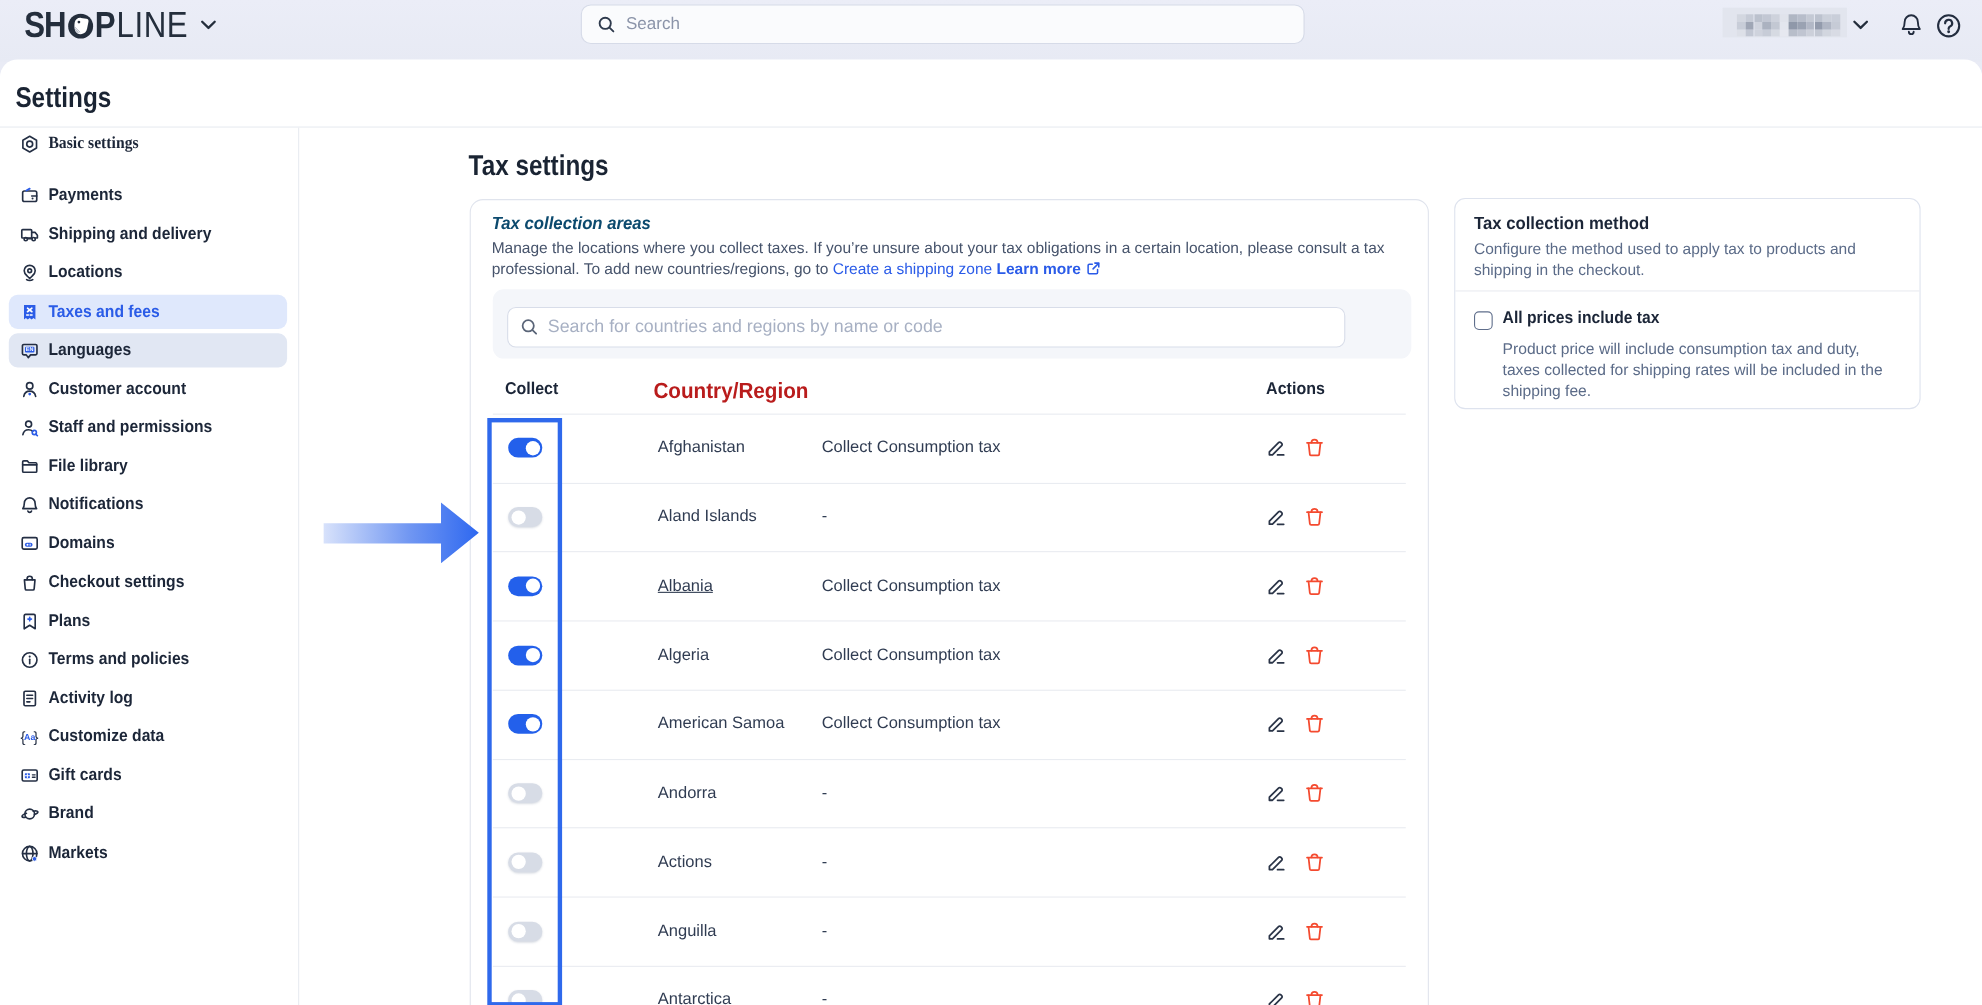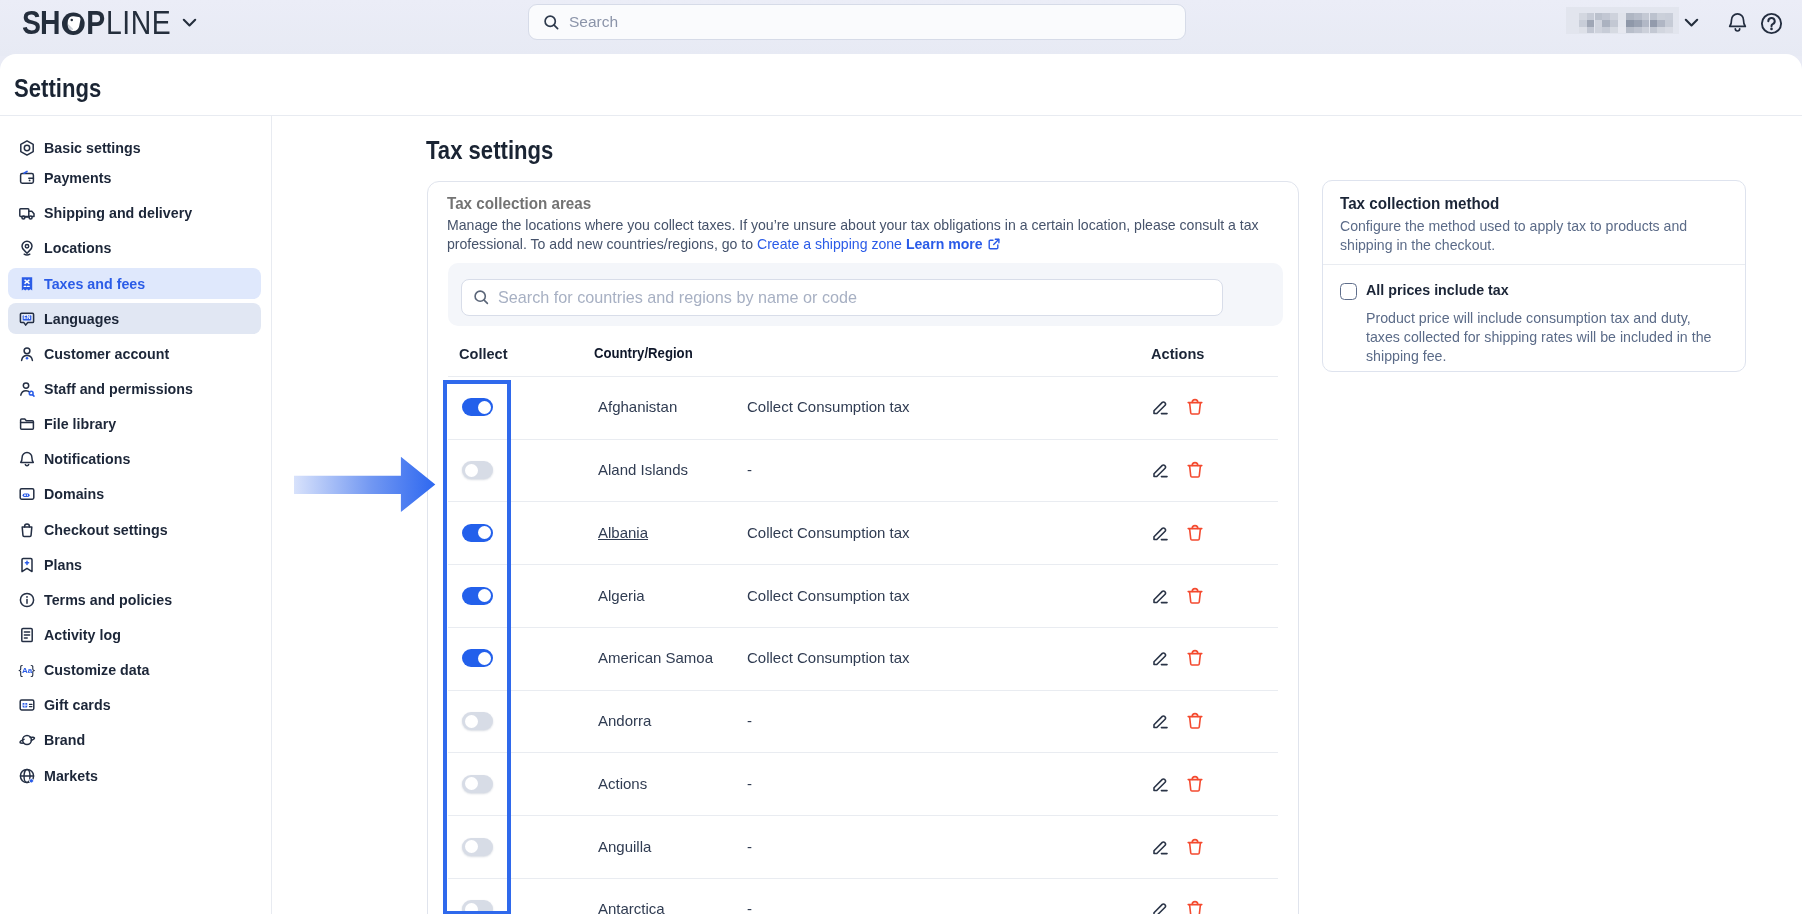--- a/index.html
+++ b/index.html
@@ -95,21 +95,21 @@
   </svg>
 
 <div class="panel"></div>
 
 <div style="position:absolute;left:14px;top:72.6px;font-size:26px;font-weight:bold;color:#1A2433;transform:scaleX(0.85);transform-origin:left top;">Settings</div>
 <div style="position:absolute;left:0;top:115px;width:1802px;height:1px;background:#E8EBF1;"></div>
 <div style="position:absolute;left:271px;top:116px;width:1px;height:798px;background:#E8EBF1;"></div>
 
 <div style="position:absolute;left:8px;top:267.9px;width:253px;height:31px;border-radius:8px;background:#DFE8FC;"></div>
 <div style="position:absolute;left:8px;top:303.0px;width:253px;height:31px;border-radius:8px;background:#E1E7F3;"></div>
-<div class="nav" style="top:130px;">
+<div class="nav" style="top:113px;font-family:Liberation Serif, serif;">
     <svg width="18" height="18" viewBox="0 0 18 18">
       <path fill="none" stroke="#242F44" stroke-width="1.5" stroke-linecap="round" stroke-linejoin="round" d="M9 1.9 15.2 5.45 v7.1 L9 16.1 2.8 12.55 v-7.1 Z"></path>
       <circle fill="none" stroke="#242F44" stroke-width="1.5" stroke-linecap="round" stroke-linejoin="round" cx="9" cy="9" r="2.7"></circle>
     </svg>
     <span style="color:#1C2638;">Basic settings</span>
   </div>
 <div class="nav" style="top:160.6px;">
     <svg width="18" height="18" viewBox="0 0 18 18">
       <rect fill="none" stroke="#242F44" stroke-width="1.5" stroke-linecap="round" stroke-linejoin="round" x="2.6" y="4.6" width="12.8" height="9.6" rx="1.6"></rect>
       <path fill="none" stroke="#242F44" stroke-width="1.5" stroke-linecap="round" stroke-linejoin="round" d="M10.8 9.2 h4.6"></path>
@@ -251,40 +251,40 @@
       <ellipse fill="none" stroke="#242F44" stroke-width="1.5" stroke-linecap="round" stroke-linejoin="round" cx="9" cy="9" rx="3" ry="6.6"></ellipse>
       <path fill="none" stroke="#242F44" stroke-width="1.5" stroke-linecap="round" stroke-linejoin="round" d="M2.6 9 h12.8"></path>
       <circle cx="13.4" cy="13.8" r="2.1" fill="#2B5CE7" stroke="#fff" stroke-width="0.8"></circle>
     </svg>
     <span style="color:#1C2638;">Markets</span>
   </div>
 
 <div style="position:absolute;left:426px;top:134.6px;font-size:26px;font-weight:bold;color:#1A2433;transform:scaleX(0.85);transform-origin:left top;">Tax settings</div>
 
 <div style="position:absolute;left:427px;top:181px;width:872px;height:780px;border:1px solid #E0E4ED;border-radius:12px;background:#fff;"></div>
-<div style="position:absolute;left:447px;top:195px;font-size:16px;font-weight:bold;color:#737373;"><span class="sx95">Tax collection areas</span></div>
+<div style="position:absolute;left:447px;top:195px;font-size:16px;font-weight:bold;color:#0c4a6e;font-style:italic;"><span class="sx95">Tax collection areas</span></div>
 <div style="position:absolute;left:447px;top:215.8px;width:830px;font-size:14.1px;line-height:19.3px;color:#46536B;">Manage the locations where you collect taxes. If you’re unsure about your tax obligations in a certain location, please consult a tax<br>professional. To add new countries/regions, go to <span style="color:#2A5BE8;">Create a shipping zone</span> <span style="color:#2A5BE8;font-weight:bold;">Learn more</span>&nbsp;<svg width="14" height="14" viewBox="0 0 14 14" style="vertical-align:-2px;">
       <g fill="none" stroke="#2A5BE8" stroke-width="1.4" stroke-linecap="round" stroke-linejoin="round">
         <path d="M6 3.2 H3.3 a1.1 1.1 0 0 0-1.1 1.1 v6.4 a1.1 1.1 0 0 0 1.1 1.1 h6.4 a1.1 1.1 0 0 0 1.1-1.1 V8"></path>
         <path d="M8.3 2.2 h3.6 v3.6"></path>
         <path d="M11.6 2.5 6.7 7.4"></path>
       </g>
     </svg></div>
 
 <div style="position:absolute;left:448px;top:263px;width:835px;height:63px;background:#F4F6FA;border-radius:10px;"></div>
 <div style="position:absolute;left:461px;top:279px;width:762px;height:37px;background:#fff;border:1px solid #D8DDE9;border-radius:8px;display:flex;align-items:center;padding-left:11px;gap:8px;">
   <svg width="17" height="17" viewBox="0 0 17 17">
       <circle cx="7.2" cy="7.2" r="5.1" fill="none" stroke="#5A6578" stroke-width="1.6"></circle>
       <path d="M11.1 11.1 14.4 14.4" stroke="#5A6578" stroke-width="1.6" stroke-linecap="round"></path>
     </svg>
   <span style="font-size:16.2px;color:#A7B0C3;">Search for countries and regions by name or code</span>
 </div>
 
 <div style="position:absolute;left:459px;top:344.8px;font-size:15.5px;font-weight:bold;color:#1B2537;"><span class="sx94">Collect</span></div>
-<div style="position:absolute;left:594px;top:344.8px;font-size:14px;font-weight:bold;color:#0f172a;"><span class="sx94">Country/Region</span></div>
+<div style="position:absolute;left:594px;top:344.8px;font-size:20px;font-weight:bold;color:#b91c1c;"><span class="sx94">Country/Region</span></div>
 <div style="position:absolute;left:1151px;top:344.8px;font-size:15.5px;font-weight:bold;color:#1B2537;"><span class="sx94">Actions</span></div>
 <div style="position:absolute;left:448px;top:376px;width:830px;height:1px;background:#E9ECF1;"></div>
 
 <div style="position:absolute;left:462px;top:398.3px;width:31px;height:18px;border-radius:9px;background:#2360EB;">
     <div style="position:absolute;right:2.5px;top:2.5px;width:13px;height:13px;border-radius:50%;background:#fff;"></div>
   </div>
 <div style="position:absolute;left:598px;top:398.3px;font-size:15px;color:#303C52;">Afghanistan</div>
 <div style="position:absolute;left:747px;top:398.3px;font-size:15px;color:#303C52;">Collect Consumption tax</div>
 <svg style="position:absolute;left:1150px;top:397.3px;" width="20" height="20" viewBox="0 0 20 20">
     <path d="M4 13.7 12.3 5.4 a1.55 1.55 0 0 1 2.2 0 l0.62 0.62 a1.55 1.55 0 0 1 0 2.2 L6.8 16.5 H4 Z" fill="none" stroke="#2A3447" stroke-width="1.6" stroke-linejoin="round"></path>

